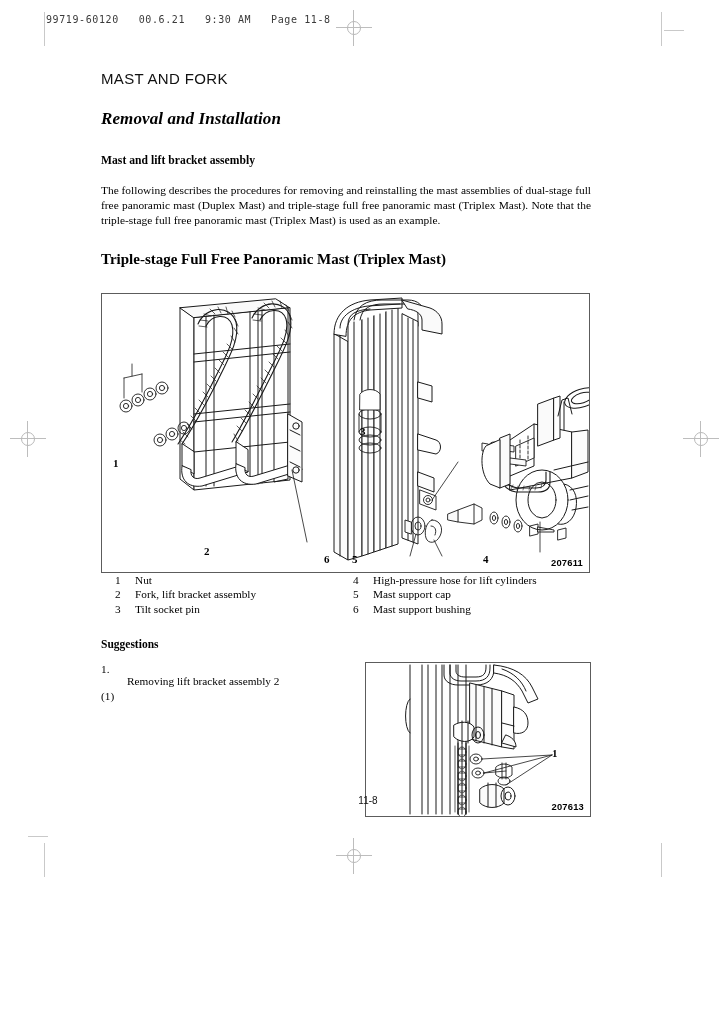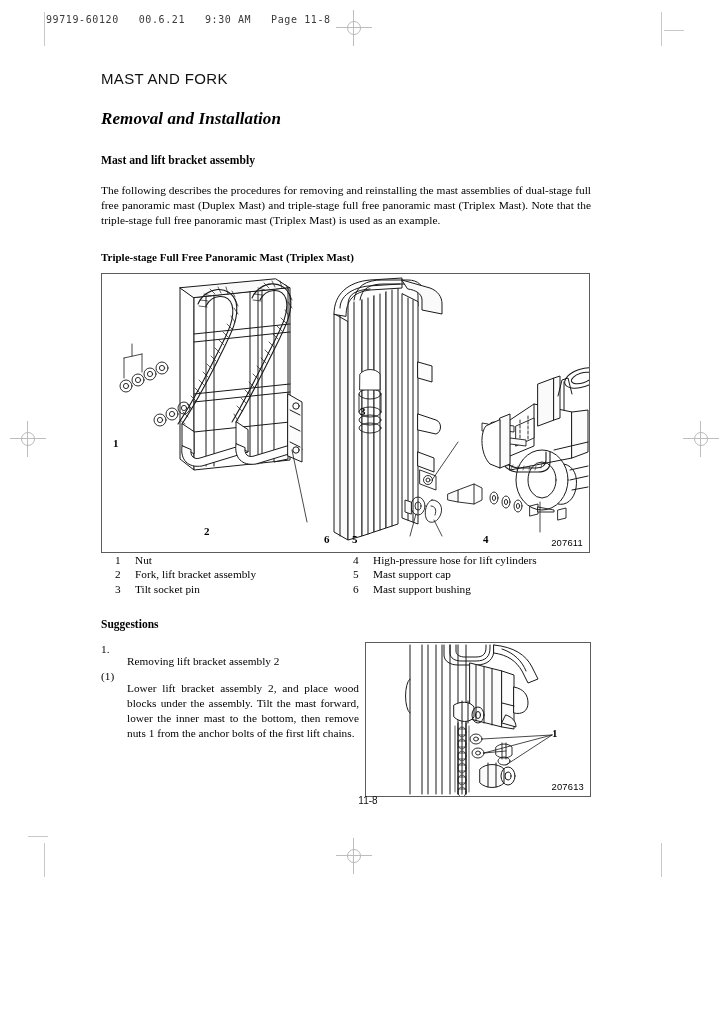--- a/index.html
+++ b/index.html
@@ -89,39 +89,39 @@
     margin: 0 0 16px 0;
     letter-spacing: 0.05px;
   }
   p.body-text {
     font-size: 11.4px;
     line-height: 15.2px;
     text-align: justify;
     margin: 0 0 22px 0;
   }
   h3.fig-heading {
-    font-size: 11px;
+    font-size: 15px;
     font-weight: bold;
-    margin: 0 0 10px 0;
+    margin: 0 0 25px 0;
   }
 
   
   .figure-box {
     position: relative;
     border: 1px solid #5c5c5c;
     background: #fff;
     box-sizing: border-box;
   }
   .figure-id {
     position: absolute;
     right: 6px;
     bottom: 4px;
     font-family: "Liberation Sans", sans-serif;
     font-size: 9.4px;
-    font-weight: normal;
+    font-weight: bold;
     letter-spacing: 0.2px;
     color: #000;
   }
   .fig-main { width: 489px; height: 280px; }
   .fig-detail { width: 226px; height: 155px; }
 
   .callout {
     position: absolute;
     font-family: "Liberation Serif", serif;
     font-size: 11px;
@@ -486,21 +486,20 @@
   <h3 class="block-heading" style="margin-top:22px;">Suggestions</h3>
 
   <div class="suggestions-wrap">
     <div class="suggestions-text">
       <div class="sugg-row">
         <span class="sugg-marker">1.</span>
         <span class="sugg-body">Removing lift bracket assembly 2</span>
       </div>
       <div class="sugg-row">
         <span class="sugg-marker">(1)</span>
-        <span class="sugg-body">Lower lift bracket assembly 2, and place wood blocks under the assembly. Tilt the mast forward, lower the inner mast to the bottom, then remove nuts 1 from the anchor bolts of the first lift chains.</span>
       </div>
     </div>
 
     <div class="figure-box fig-detail">
       <svg width="224" height="153" viewBox="0 0 224 153">
         <g fill="none" stroke="#1a1a1a" stroke-width="1" stroke-linejoin="round" stroke-linecap="round">
 
           <path d="M70 2 L70 151"></path>
           <path d="M76 2 L76 151"></path>
           <path d="M84 2 L84 151"></path>

